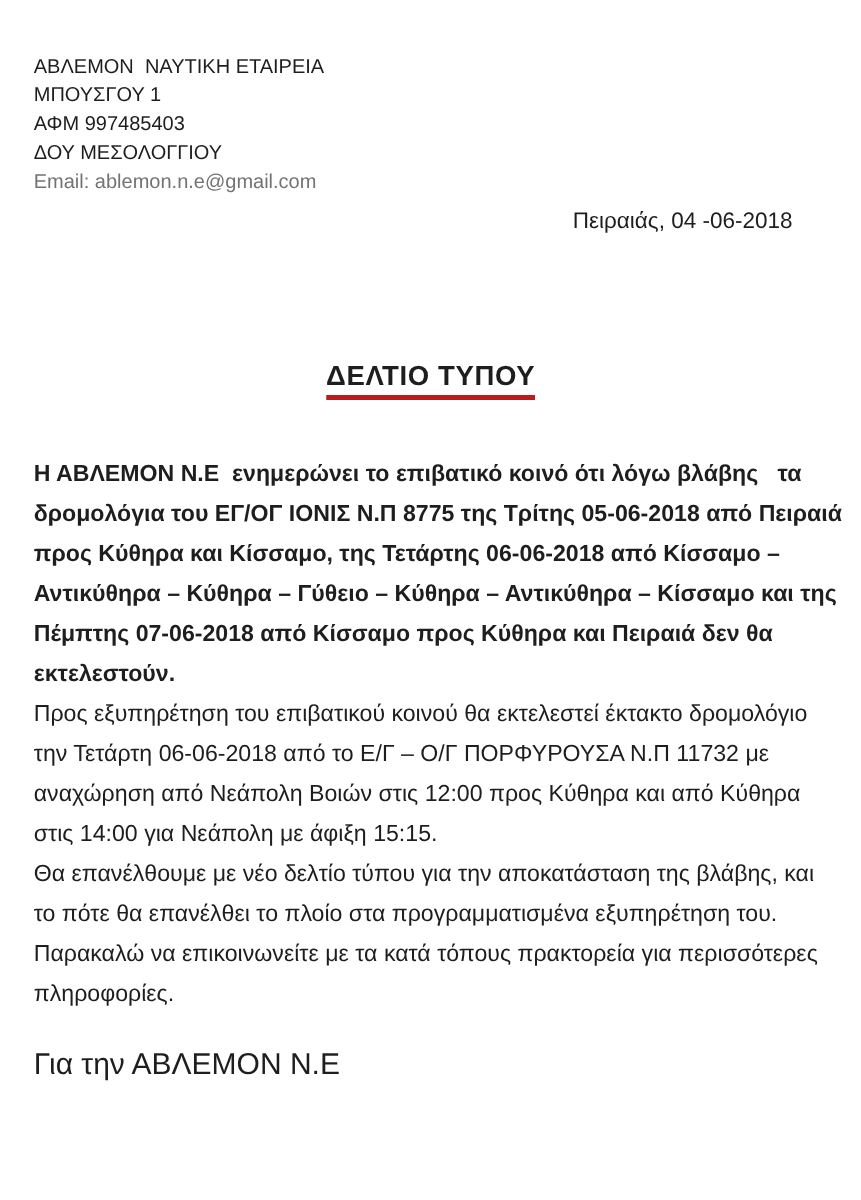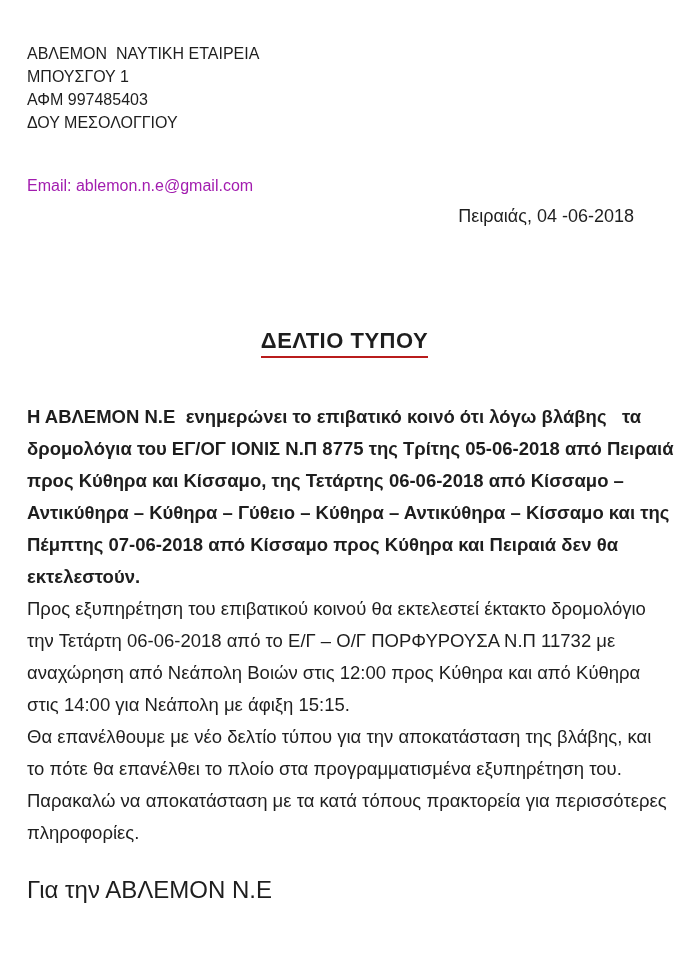--- a/index.html
+++ b/index.html
@@ -23,42 +23,41 @@
     box-sizing: border-box;
   }
   .sender {
     font-size: 16px;
     line-height: 23px;
   }
   .sender-line {
     white-space: pre;
   }
   .email {
-    color: #a21caf;
+    color: #737373;
     cursor: pointer;
-    margin-top: 40px;
   }
   .dateline {
     margin-top: 8px;
     padding-right: 28px;
     font-size: 18px;
     line-height: 23px;
     text-align: right;
     white-space: pre;
   }
   .title-row {
     margin-top: 100px;
     text-align: center;
   }
   .title {
     display: inline-block;
     font-size: 22px;
     font-weight: 700;
     letter-spacing: 0.5px;
-    border-bottom: 2px solid #b91c1c;
+    border-bottom: 4px solid #b91c1c;
     padding-bottom: 2px;
   }
   .body-text {
     font-size: 18.5px;
     line-height: 32px;
     white-space: pre;
   }
   .p1 { margin-top: 43px; font-weight: bold; }
   .closing {
     margin-top: 25px;
@@ -94,18 +93,18 @@
 εκτελεστούν.</div>
 
   <div class="body-text">Προς εξυπηρέτηση του επιβατικού κοινού θα εκτελεστεί έκτακτο δρομολόγιο
 την Τετάρτη 06-06-2018 από το Ε/Γ – Ο/Γ ΠΟΡΦΥΡΟΥΣΑ Ν.Π 11732 με
 αναχώρηση από Νεάπολη Βοιών στις 12:00 προς Κύθηρα και από Κύθηρα
 στις 14:00 για Νεάπολη με άφιξη 15:15.</div>
 
   <div class="body-text">Θα επανέλθουμε με νέο δελτίο τύπου για την αποκατάσταση της βλάβης, και
 το πότε θα επανέλθει το πλοίο στα προγραμματισμένα εξυπηρέτηση του.</div>
 
-  <div class="body-text">Παρακαλώ να αποκατάσταση με τα κατά τόπους πρακτορεία για περισσότερες
+  <div class="body-text">Παρακαλώ να επικοινωνείτε με τα κατά τόπους πρακτορεία για περισσότερες
 πληροφορίες.</div>
 
   <div class="closing">Για την ΑΒΛΕΜΟΝ Ν.Ε</div>
 
 </div>
 
 </body></html>

